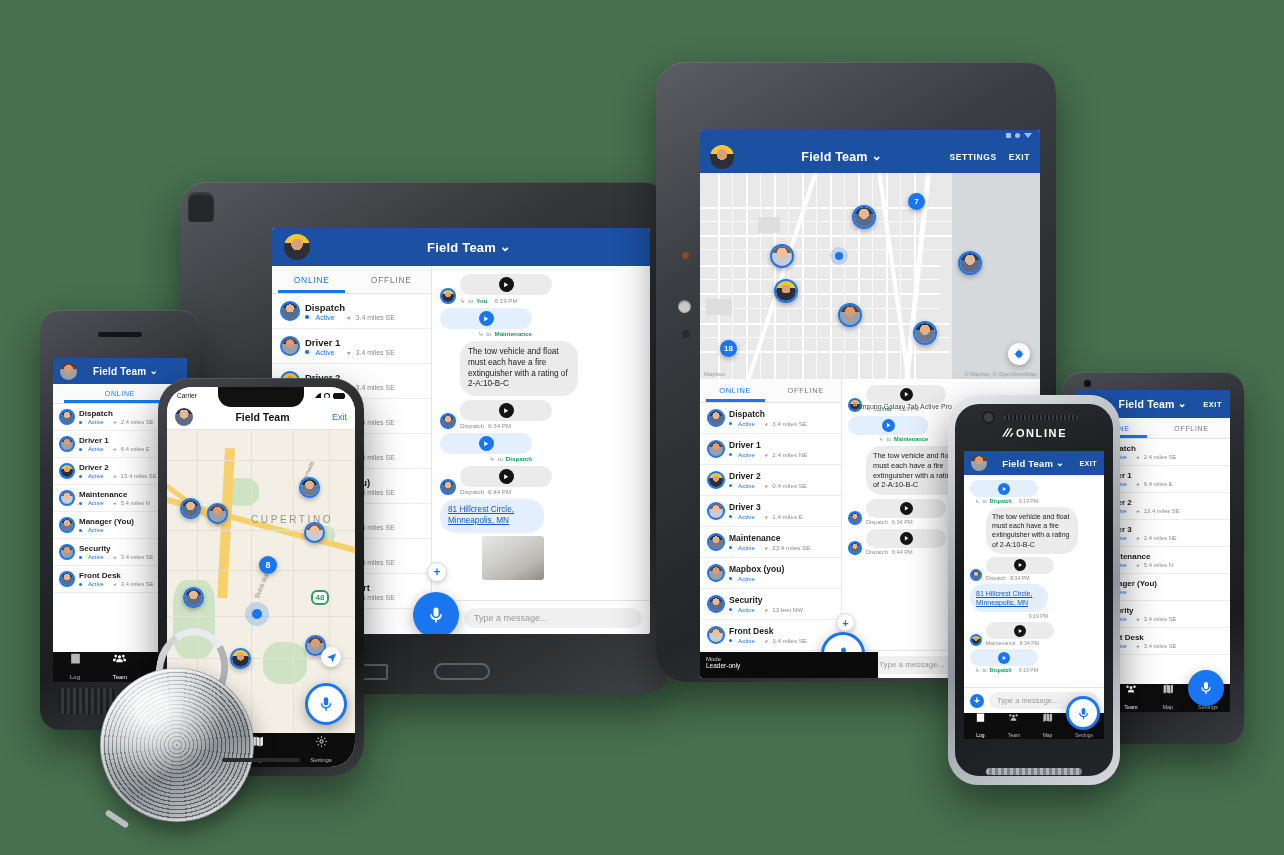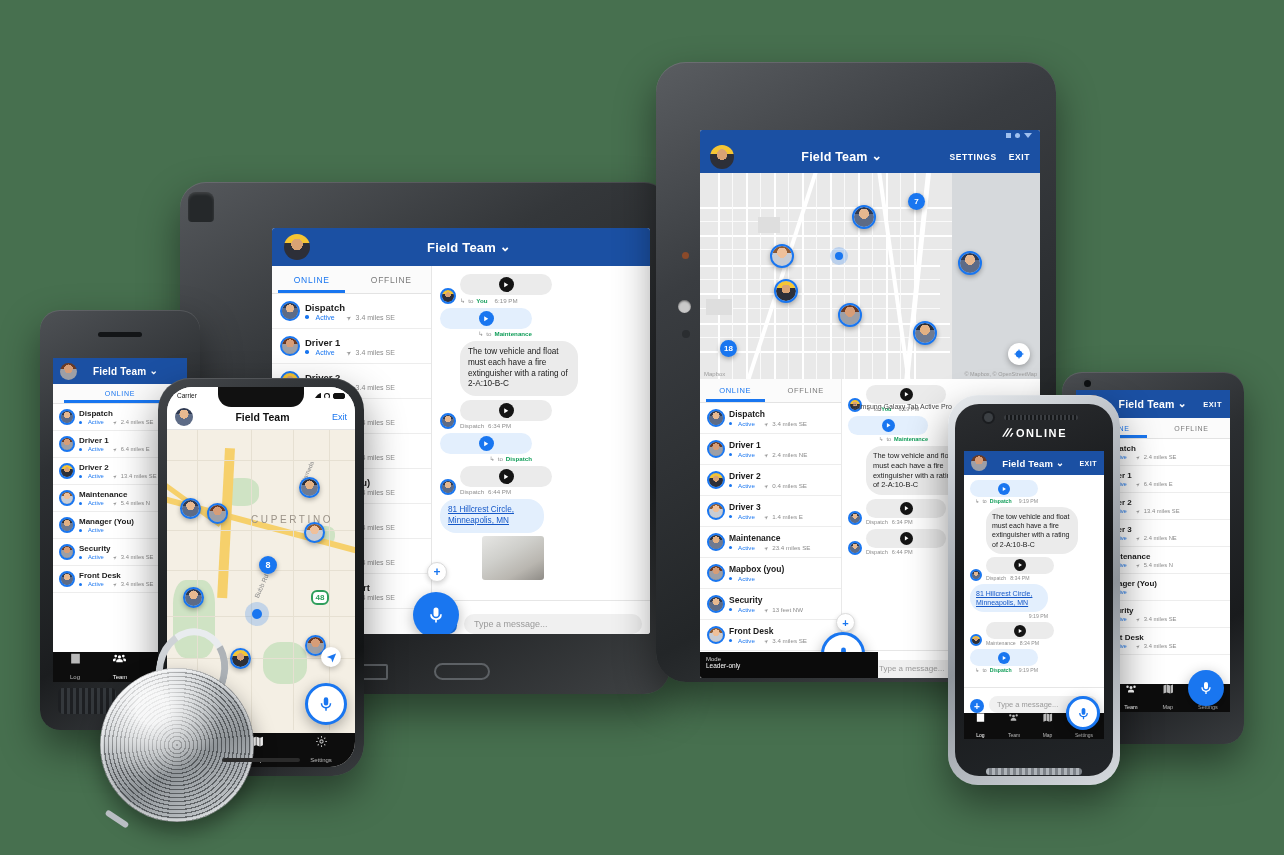--- a/index.html
+++ b/index.html
@@ -70,21 +70,21 @@
   .bub.txt { }
   .playbtn { border-radius:50%; background:#141414; color:#fff; display:flex; align-items:center; justify-content:center; }
   .playbtn.blue { background:#1976f0; }
   .row-in { display:flex; align-items:flex-end; }
   .row-out { display:flex; justify-content:flex-start; }
   .stamp { color:#8e8e8e; white-space:nowrap; }
   .to { color:#0f9d58; font-weight:bold; }
   .link { color:#1558c8; text-decoration:underline; }
 
   
-  .composer { display:flex; align-items:flex-end; background:#fff; border-top:1px solid #e6e6e6; flex:0 0 auto; }
+  .composer { display:flex; align-items:center; background:#fff; border-top:1px solid #e6e6e6; flex:0 0 auto; }
   .plus { border-radius:50%; background:#1976f0; color:#fff; display:flex; align-items:center; justify-content:center; font-weight:bold; flex:0 0 auto; }
   .msgin { flex:1; background:#f0f0f0; border-radius:999px; color:#9a9a9a; white-space:nowrap; overflow:hidden; }
 
   
   .mic { border-radius:50%; background:#1976f0; display:flex; align-items:center; justify-content:center; box-shadow:0 4px 14px rgba(0,0,0,.3); }
   .mic.white { background:#fff; border:3px solid #1976f0; }
 
   
   .map { position:absolute; inset:0; overflow:hidden; }
   .map.sf { background:#e9e9e9; }

